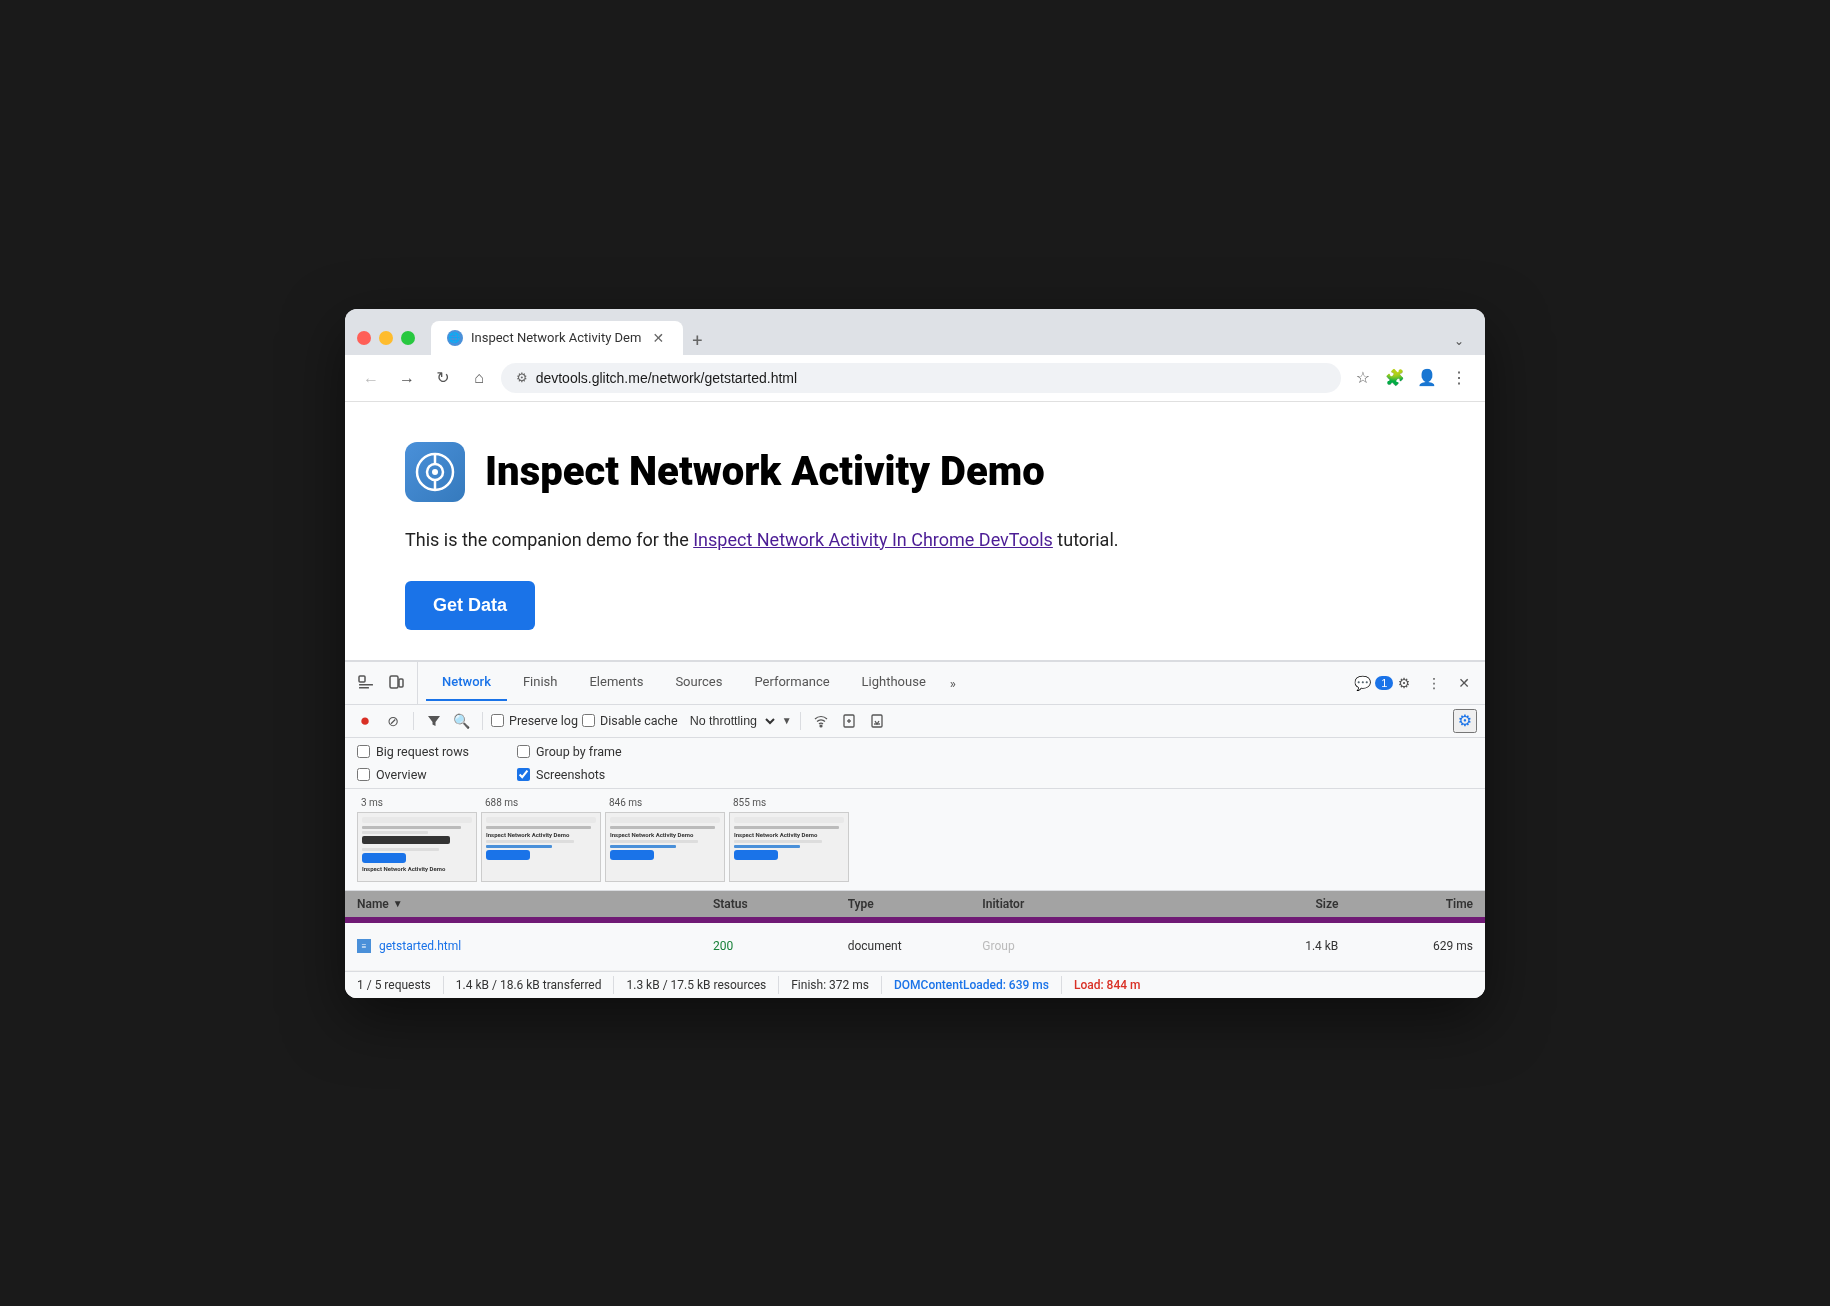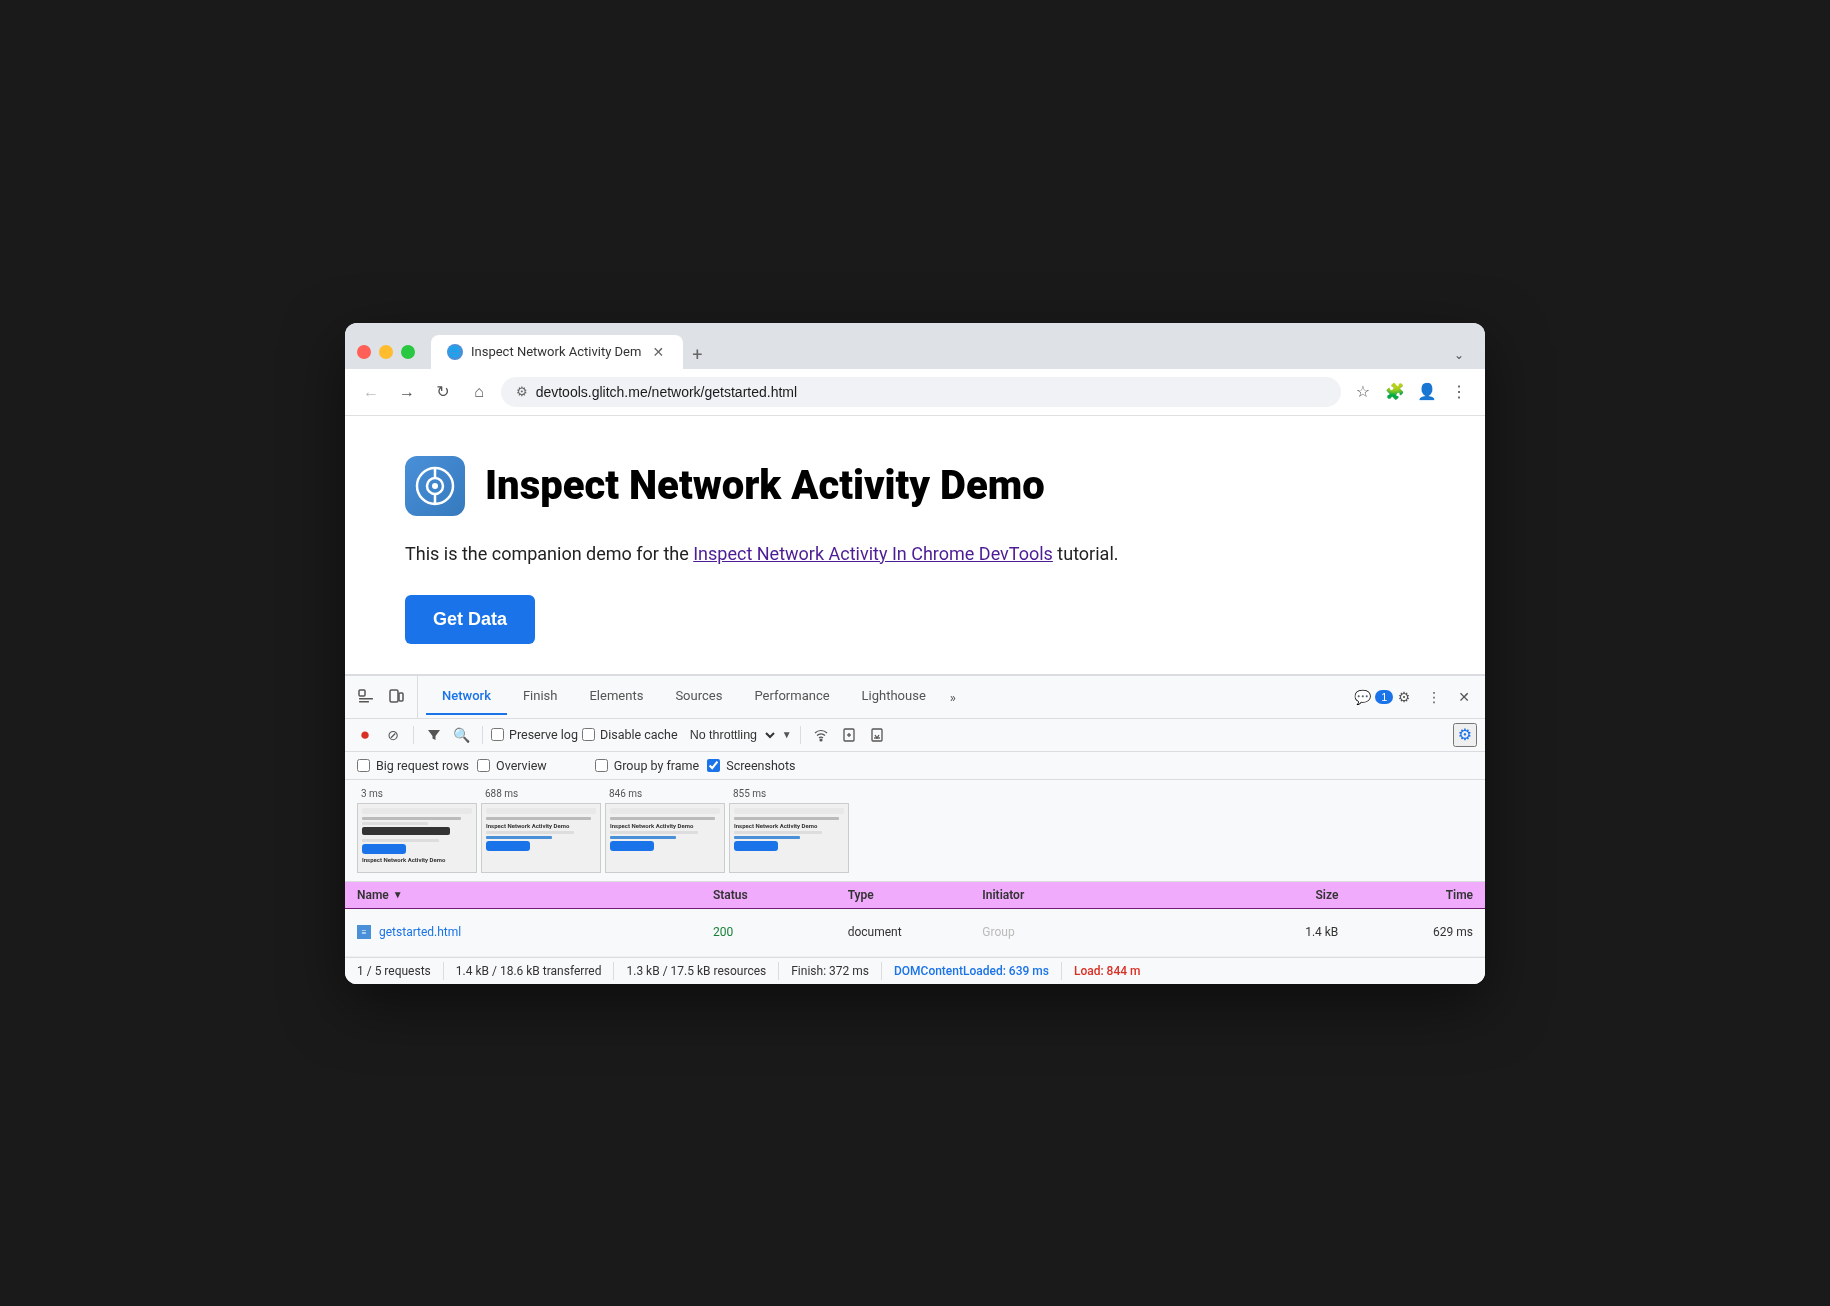--- a/index.html
+++ b/index.html
@@ -364,21 +364,21 @@
     .network-settings {
       background: #f8f9fa;
       padding: 6px 12px;
       display: flex;
       align-items: center;
       gap: 48px;
       border-bottom: 1px solid #dadce0;
     }
     .settings-group {
       display: flex;
-      flex-direction: row;
+      flex-direction: column;
       gap: 8px;
     }
     .ns-checkbox {
       display: flex;
       align-items: center;
       gap: 6px;
       font-size: 12.5px;
       color: #333;
       cursor: pointer;
     }
@@ -449,22 +449,22 @@
       margin-bottom: 4px;
     }
     .thumb-btn-block {
       height: 10px;
       background: #1a73e8;
       border-radius: 3px;
       width: 40%;
     }
     .network-table-header {
       display: flex;
-      background: #f0abfc;
-      border-bottom: 1px solid #701a75;
+      background: #a3a3a3;
+      border-bottom: 6px solid #701a75;
       font-size: 12px;
       font-weight: 600;
       color: #333;
     }
     .nt-col {
       padding: 6px 12px;
       display: flex;
       align-items: center;
       gap: 4px;
     }

